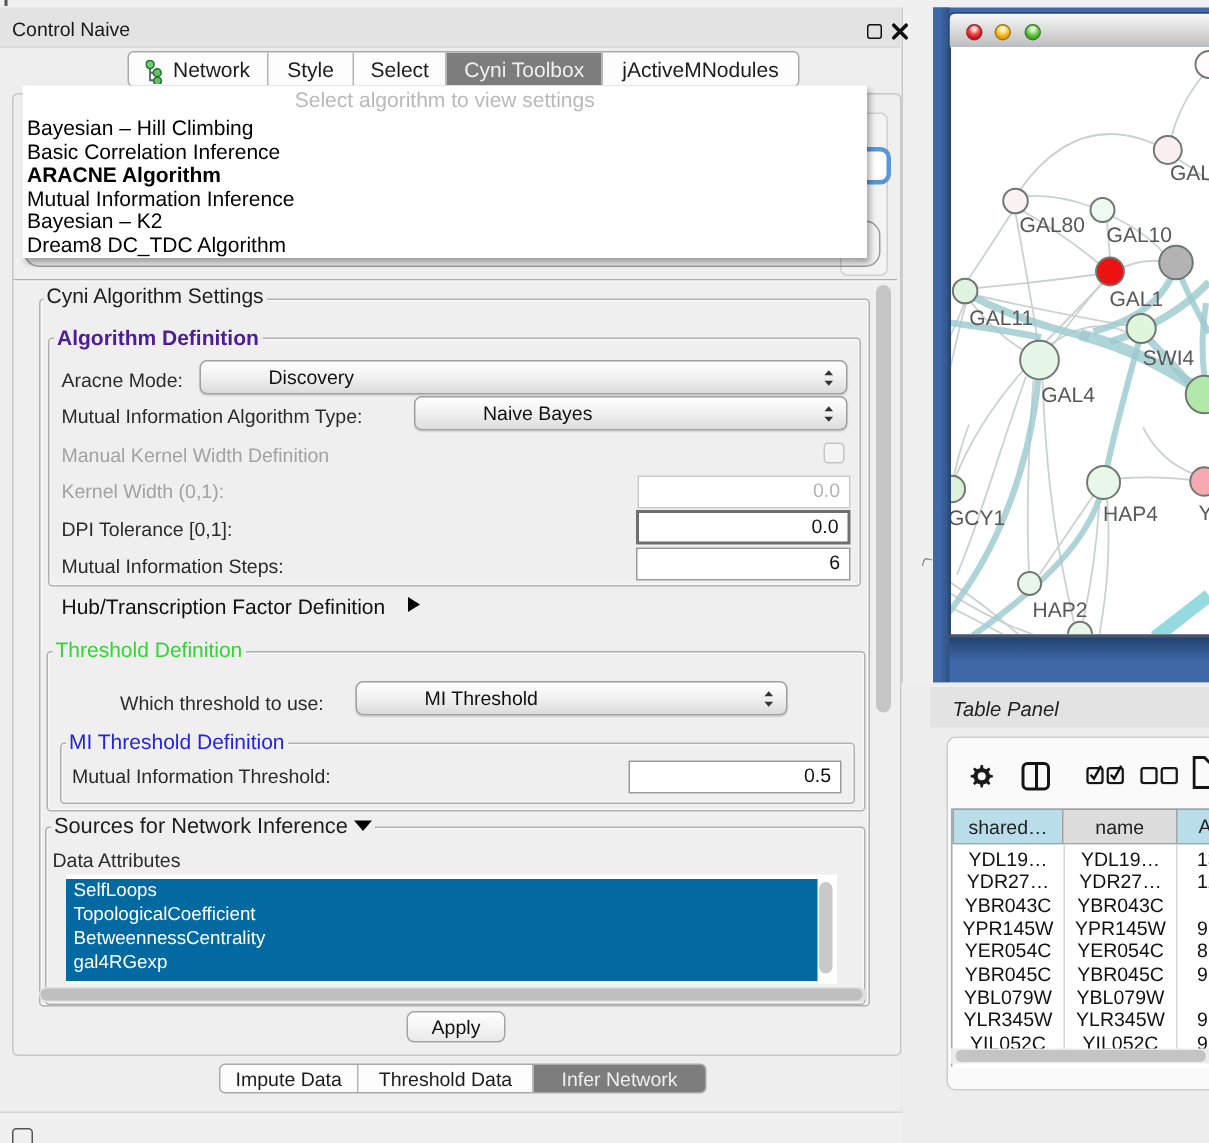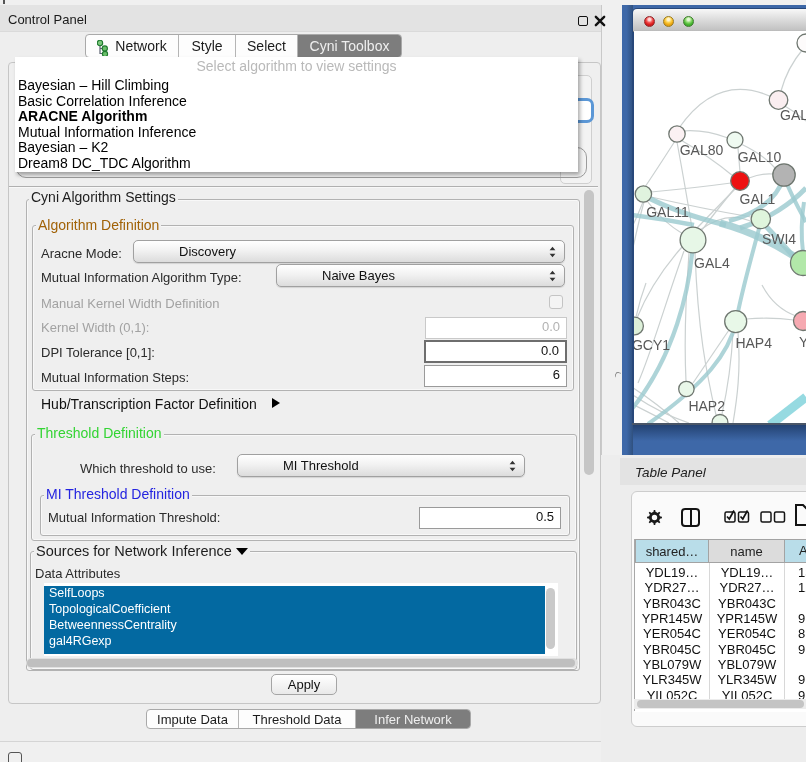--- a/index.html
+++ b/index.html
@@ -15,36 +15,37 @@
 .seg>div{display:flex;align-items:center;justify-content:center;border-left:1px solid #b5b5b5;}
 .seg>div:first-child{border-left:none;}
 .seg>div.sel{background:#7d7d7d;color:#efefef;}
 </style></head>
 <body>
 
 <div class="abs" style="left:3px;top:0;width:2px;height:4px;background:#555;"></div>
 
 <div class="abs" style="left:0;top:5px;width:601px;height:736px;background:#eeeeee;border-right:1px solid #c9c9c9;border-bottom:1px solid #d5d5d5;"></div>
 <div class="abs" style="left:0;top:5px;width:601px;height:26px;background:#e3e3e3;border-bottom:1px solid #dadada;"></div>
-<div class="abs" style="left:8px;top:12px;font-size:13px;color:#1a1a1a;">Control Panel</div>
+<div class="abs" style="left:8px;top:12px;font-size:13px;color:#1a1a1a;">Control Naive</div>
 <div class="abs" style="left:578px;top:16px;width:8px;height:8px;border:1.8px solid #111;border-radius:2px;"></div>
 <svg class="abs" style="left:594px;top:15px;" width="12" height="12" viewBox="0 0 13 13">
     <path d="M2 2 L11 11 M11 2 L2 11" stroke="#111" stroke-width="2.6" stroke-linecap="round"></path>
   </svg>
 
 <div class="seg" style="left:85px;top:34px;height:22px;">
   <div style="width:92px;"><svg width="13" height="16" viewBox="0 0 13 16" style="margin-right:5px;margin-top:3px;">
         <path d="M3 3 L3 13.5 L8 13.5 M3 8.5 L7 8.5" stroke="#5a6270" stroke-width="1.2" fill="none"></path>
         <circle cx="3" cy="3" r="2.7" fill="#7cc87c" stroke="#1f7a2f" stroke-width="1.1"></circle>
         <circle cx="7.8" cy="8.5" r="2.6" fill="#6abf6a" stroke="#1f7a2f" stroke-width="1.1"></circle>
         <circle cx="8" cy="14" r="2.6" fill="#6abf6a" stroke="#1f7a2f" stroke-width="1.1"></circle>
       </svg>Network</div>
   <div style="width:56px;">Style</div>
   <div style="width:61px;">Select</div>
   <div class="sel" style="width:103px;">Cyni Toolbox</div>
+  <div style="width:130px;">jActiveMNodules</div>
 </div>
 
 <div class="abs" style="left:8px;top:62px;width:591px;height:640px;background:#efefef;border:1px solid #c6c6c6;border-radius:4px;"></div>
 
 <div class="abs" style="left:560px;top:75px;width:30px;height:107px;border:1px solid #cfcfcf;border-radius:5px;background:#f3f3f3;"></div>
 <div class="abs" style="left:558px;top:98px;width:30px;height:19px;border:3px solid #5b97d6;border-radius:7px;background:#fff;"></div>
 <div class="abs" style="left:16px;top:147px;width:569px;height:29px;border:1.5px solid #9c9c9c;border-radius:10px;"></div>
 
 <div class="abs" style="left:15px;top:57px;width:563px;height:115px;background:#ffffff;box-shadow:2px 3px 4px rgba(0,0,0,.33);"></div>
 <div class="abs" style="left:15px;top:58px;width:563px;text-align:center;font-size:14px;color:#b9b9b9;">Select algorithm to view settings</div>
@@ -56,21 +57,21 @@
 Bayesian – K2<br>
 Dream8 DC_TDC Algorithm</div>
 
 <div class="abs" style="left:9px;top:186px;width:589px;height:1px;background:#b0b0b0;"></div>
 <div class="abs" style="left:9px;top:187px;width:589px;height:1px;background:#f8f8f8;"></div>
 
 <div class="group" style="left:26px;top:199px;width:552px;height:470px;"></div>
 <div class="gtitle" style="left:29px;top:190px;color:#1d1d1d;">Cyni Algorithm Settings</div>
 
 <div class="group" style="left:32px;top:225px;width:540px;height:164px;"></div>
-<div class="gtitle" style="left:36px;top:218px;color:#a16207;">Algorithm Definition</div>
+<div class="gtitle" style="left:36px;top:218px;color:#4c1d95;font-weight:bold;">Algorithm Definition</div>
 
 <div class="abs blbl" style="left:41px;top:246px;">Aracne Mode:</div>
 <div class="combo" style="left:133px;top:240px;width:430px;height:21px;">
     <span class="ct">Discovery</span>
  <svg class="stepper" viewBox="0 0 9 14">
       <path d="M1.6 5.2 L4.5 1.8 L7.4 5.2 Z M1.6 8.8 L4.5 12.2 L7.4 8.8 Z" fill="#333"></path>
     </svg>
   </div>
 
 <div class="abs blbl" style="left:41px;top:270px;">Mutual Information Algorithm Type:</div>

